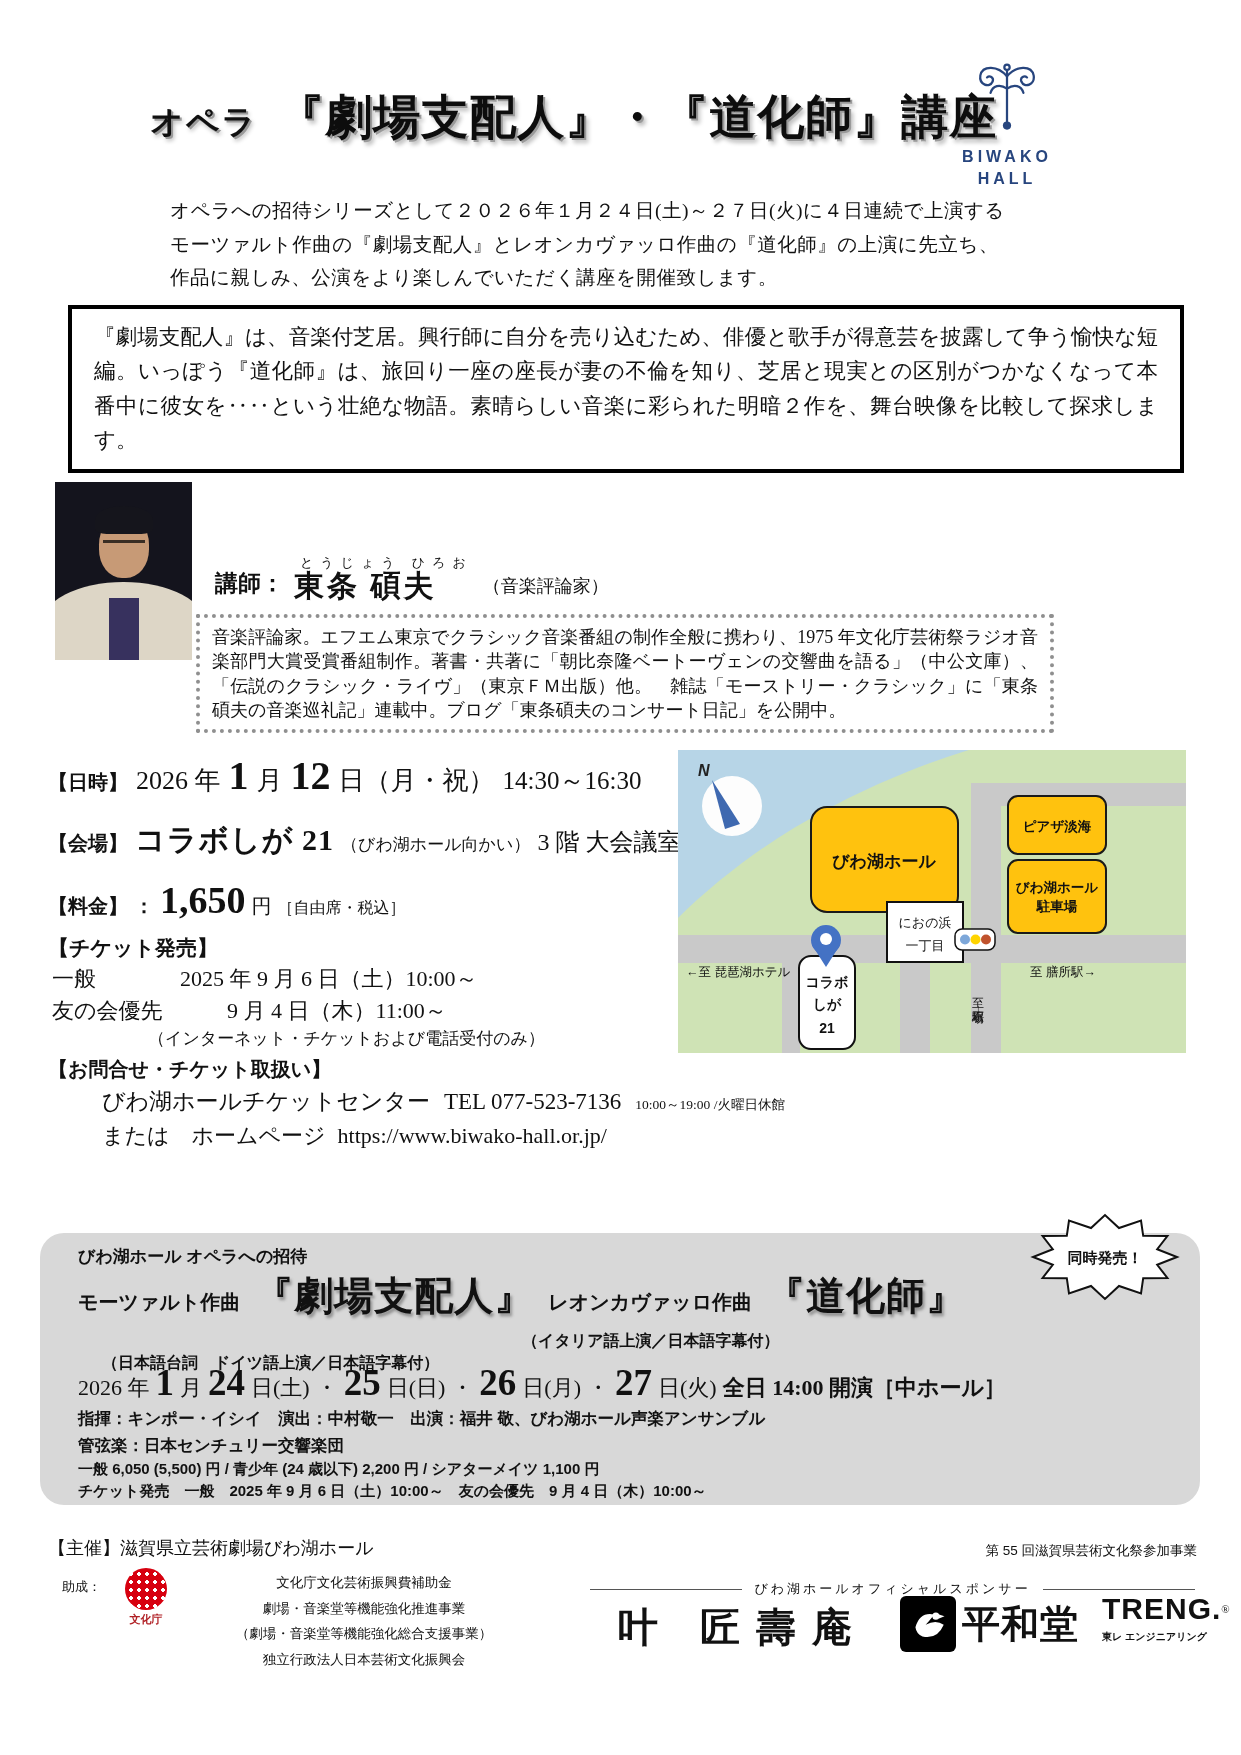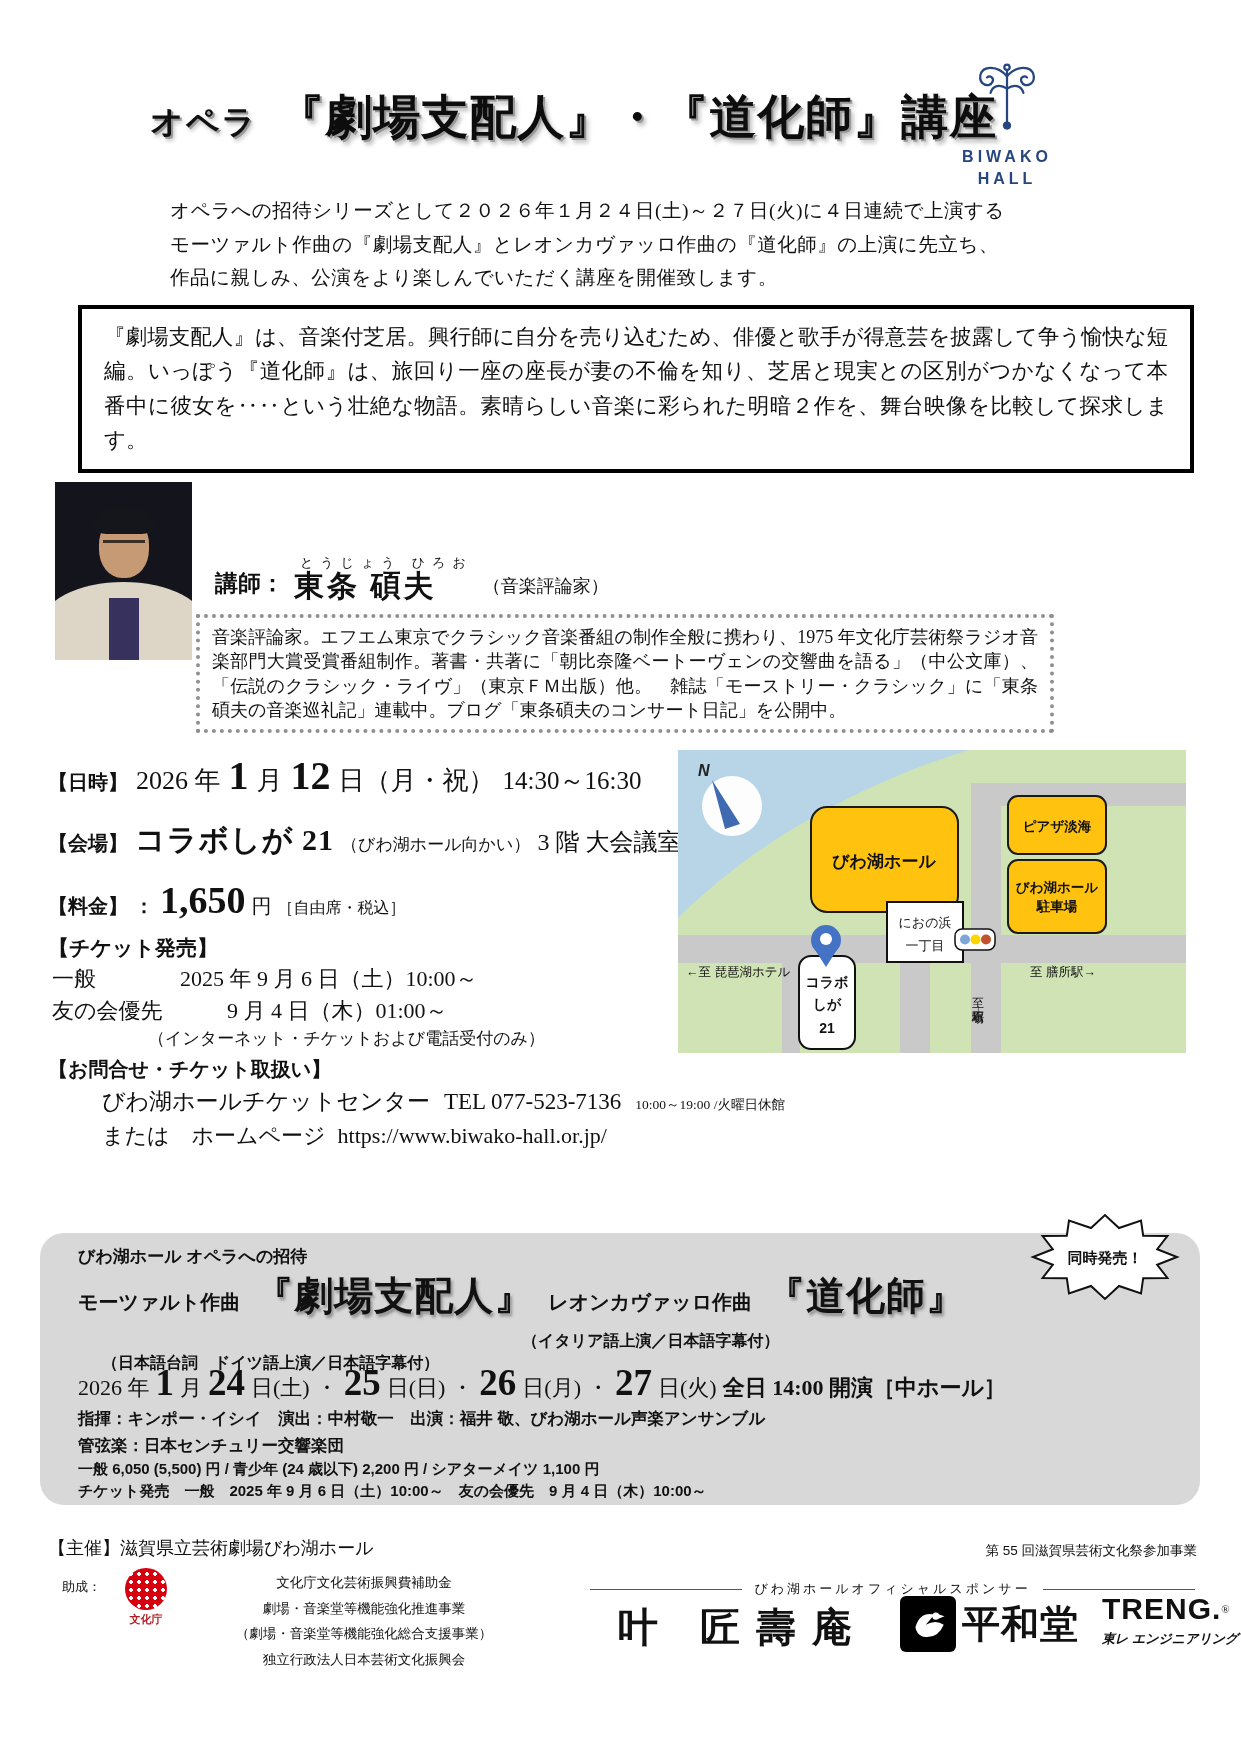--- a/index.html
+++ b/index.html
@@ -10,21 +10,21 @@
   
   .title-wrap{left:150px;top:86px;display:flex;align-items:baseline;gap:20px;}
   .title-prefix{font-size:33px;font-weight:bold;letter-spacing:2px;color:#101010;text-shadow:2px 2px 0 #9a9a9a,3px 4px 4px #bdbdbd;}
   .title-main{font-size:47px;font-weight:bold;letter-spacing:1px;color:#0d0d0d;text-shadow:2px 2px 0 #9a9a9a,4px 5px 4px #bdbdbd;}
   
   .logo-box{left:952px;top:60px;width:110px;text-align:center;}
   .logo-text{font-family:"Liberation Sans",sans-serif;font-weight:bold;font-size:16px;letter-spacing:4px;color:#27457e;line-height:1.35;}
   
   .intro{left:170px;top:194px;font-size:19.5px;line-height:1.72;letter-spacing:0.5px;}
   
-  .synopsis{left:78px;top:305px;width:1064px;border:4px solid #000;padding:11px 22px;font-size:21.5px;line-height:1.6;text-align:justify;background:#fff;}
+  .synopsis{left:68px;top:305px;width:1064px;border:4px solid #000;padding:11px 22px;font-size:21.5px;line-height:1.6;text-align:justify;background:#fff;}
   
   .photo{left:55px;top:482px;width:137px;height:178px;background:#14141d;overflow:hidden;}
   .photo .jacket{position:absolute;bottom:-8px;left:-14px;width:165px;height:86px;background:#ddd6c6;border-radius:50% 50% 0 0;}
   .photo .shirt{position:absolute;bottom:0;left:54px;width:30px;height:62px;background:#37315e;}
   .photo .face{position:absolute;top:34px;left:44px;width:50px;height:62px;background:#c79a76;border-radius:46%;}
   .photo .hair{position:absolute;top:24px;left:40px;width:58px;height:28px;background:#15151c;border-radius:50% 50% 20% 20%;}
   .photo .glasses{position:absolute;top:58px;left:48px;width:42px;height:10px;border-top:3px solid #3a2e24;}
   .lect-row{left:215px;top:556px;display:flex;align-items:flex-end;gap:10px;}
   .lect-label{font-size:23px;font-weight:bold;padding-bottom:3px;}
   .lect-name-block{text-align:left;}
@@ -95,21 +95,21 @@
   .sp-head{left:590px;top:1580px;width:605px;display:flex;align-items:center;}
   .sp-head .line{flex:1;border-top:1.5px solid #555;}
   .sp-head .txt{margin:0 12px;font-family:"Liberation Sans",sans-serif;font-size:13px;letter-spacing:3px;}
   .kanou{left:618px;top:1600px;font-size:40px;font-weight:bold;letter-spacing:16px;text-align:center;}
   .heiwado{left:900px;top:1596px;display:flex;align-items:center;gap:6px;justify-content:space-between;}
   .heiwado .sq{width:56px;height:56px;background:#000;border-radius:6px;display:flex;align-items:center;justify-content:center;}
   .heiwado .name{font-family:"Liberation Sans",sans-serif;font-size:38px;font-weight:bold;letter-spacing:1px;}
   .treng{left:1102px;top:1592px;text-align:left;}
   .treng .t1{font-family:"Liberation Sans",sans-serif;font-size:30px;font-weight:bold;letter-spacing:1px;}
   .treng .reg{font-size:11px;vertical-align:super;}
-  .treng .t2{font-family:"Liberation Sans",sans-serif;font-size:13px;font-weight:bold;margin-top:4px;font-style:italic;}
+  .treng .t2{font-family:"Liberation Sans",sans-serif;font-size:10px;font-weight:bold;margin-top:4px;}
   svg text{font-family:"Liberation Sans",sans-serif;}
 </style>
 </head>
 <body>
 
 <div class="page">
 
   <div class="abs title-wrap">
     <span class="title-prefix">オペラ</span>
     <span class="title-main">『劇場支配人』・『道化師』講座</span>
@@ -179,21 +179,21 @@
     <span class="pr-amount">1,650</span>
     <span class="pr-unit">円</span>
     <span class="pr-note">［自由席・税込］</span>
   </div>
 
   <div class="abs tk-head">【チケット発売】</div>
   <div class="abs tk-row1">
     <span class="tk-label">一般</span><span>2025 年 9 月 6 日（土）10:00～</span>
   </div>
   <div class="abs tk-row2">
-    <span class="tk-label">友の会優先</span><span class="tk-date2">9 月 4 日（木）01:00～</span>
+    <span class="tk-label">友の会優先</span><span class="tk-date2">9 月 4 日（木）11:00～</span>
   </div>
   <div class="abs tk-note">（インターネット・チケットおよび電話受付のみ）</div>
 
   <div class="abs ct-head">【お問合せ・チケット取扱い】</div>
   <div class="abs row ct-row">
     <span class="ct-center">びわ湖ホールチケットセンター</span>
     <span class="ct-tel">TEL 077-523-7136</span>
     <span class="ct-hours">10:00～19:00 /火曜日休館</span>
   </div>
   <div class="abs row hp-row">

